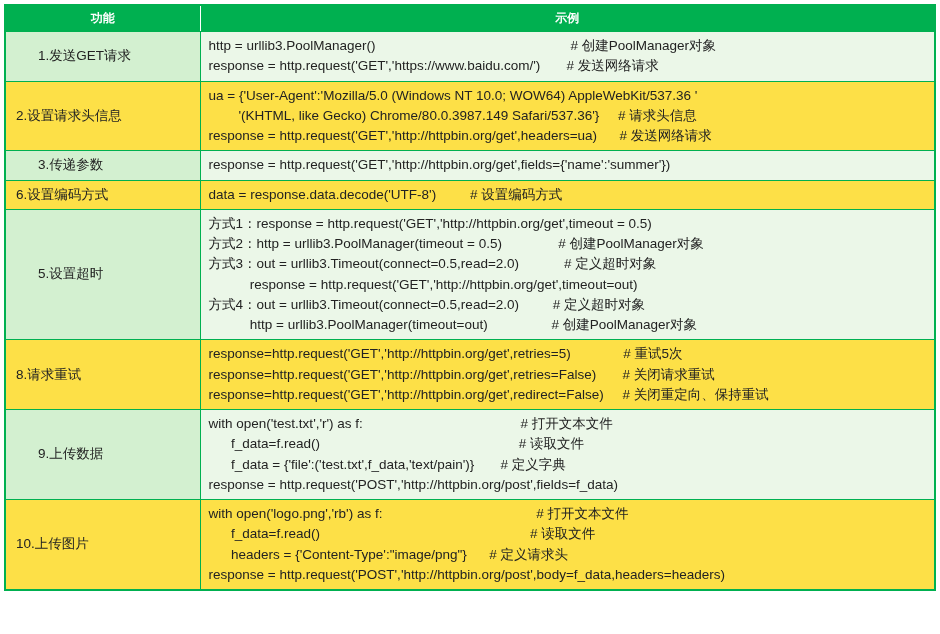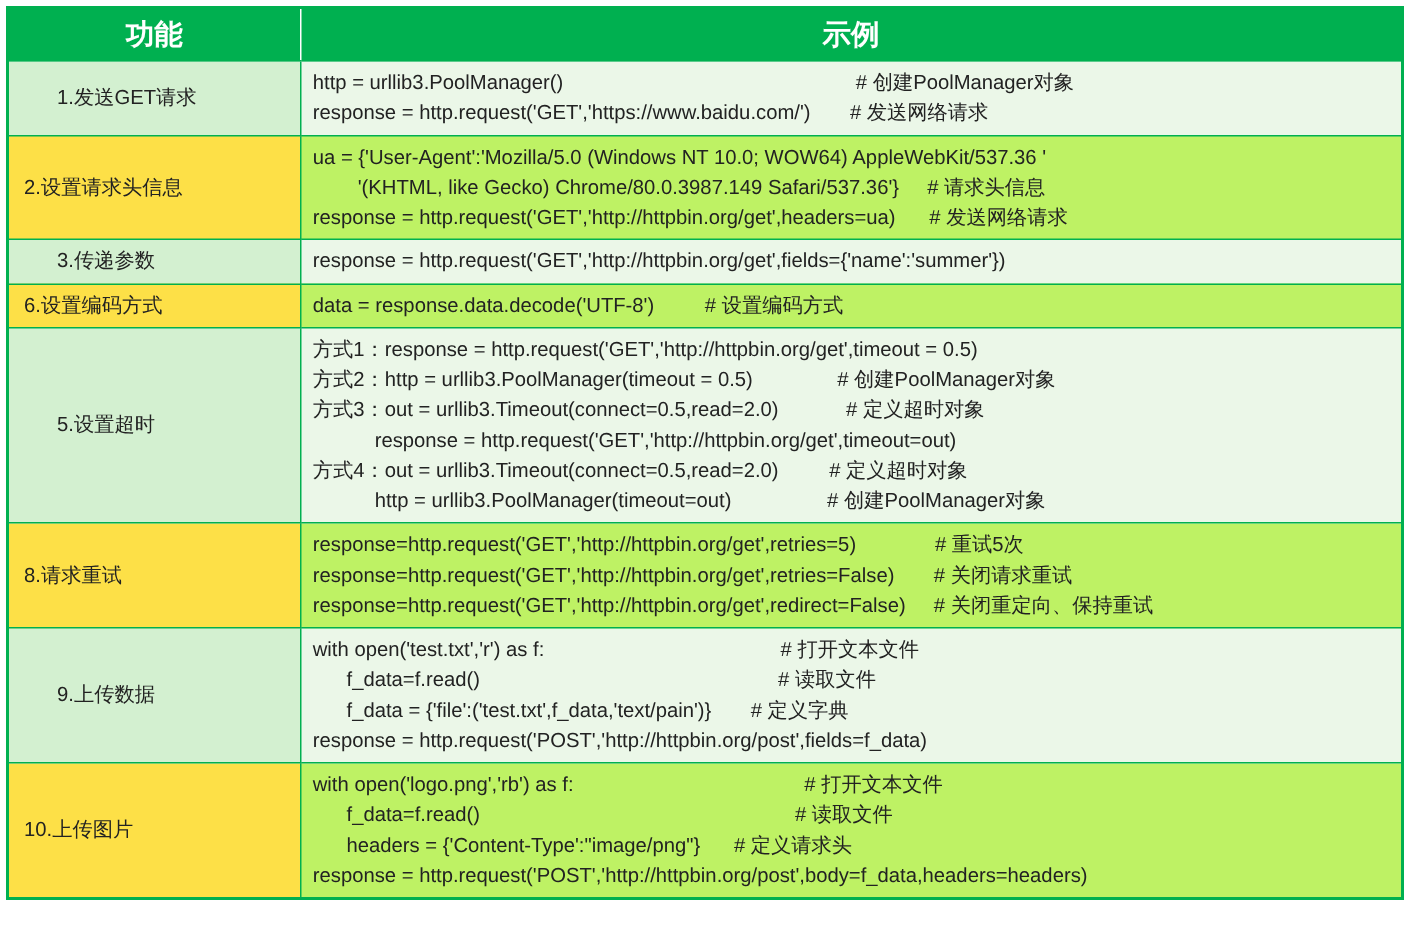--- a/index.html
+++ b/index.html
@@ -10,21 +10,21 @@
     }
     .table {
       width: 932px;
       border-collapse: collapse;
       border: 2px solid #00b050;
     }
     .header-row th {
       background: #00b050;
       color: #fff;
       font-weight: bold;
-      font-size: 19px;
+      font-size: 12px;
       text-align: center;
       padding: 4px 8px;
       border: 1px solid #00b050;
     }
     .header-row th:first-child {
       width: 195px;
       border-right: 1px solid #fff;
     }
     .data-row td {
       font-size: 13.5px;
@@ -40,21 +40,21 @@
     .data-row td.func {
       padding-left: 10px;
     }
     .data-row td.example {
       white-space: pre;
       font-family: "Microsoft YaHei", Arial, sans-serif;
     }
     .odd td.func { background: #d3f0d0; padding-left: 32px; }
     .odd td.example { background: #ebf7e8; margin-left: 36px; }
     .even td.func { background: #fde047; }
-    .even td.example { background: #bef264; }
+    .even td.example { background: #fde047; }
   </style>
 </head>
 <body>
 
 <table class="table">
   <thead>
     <tr class="header-row">
       <th>功能</th>
       <th>示例</th>
     </tr>

